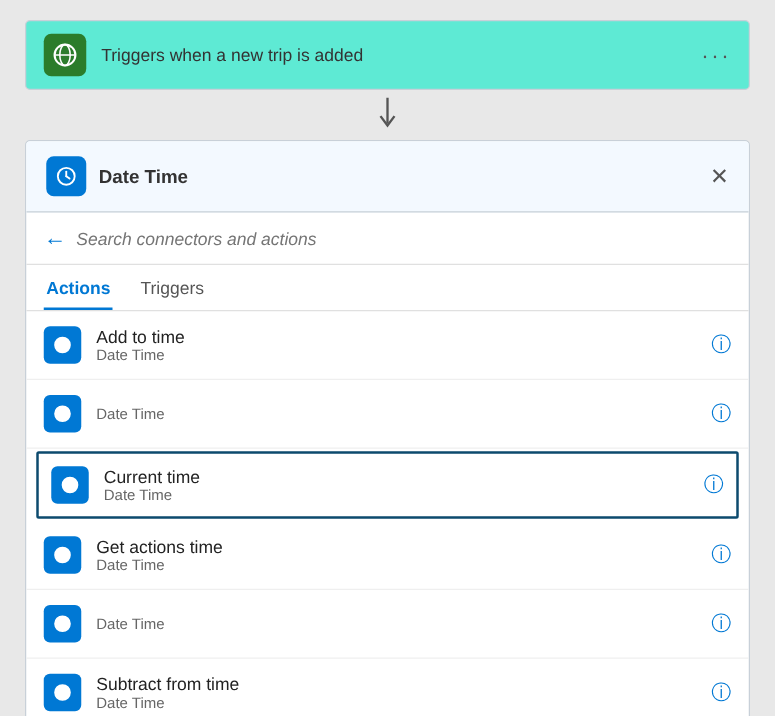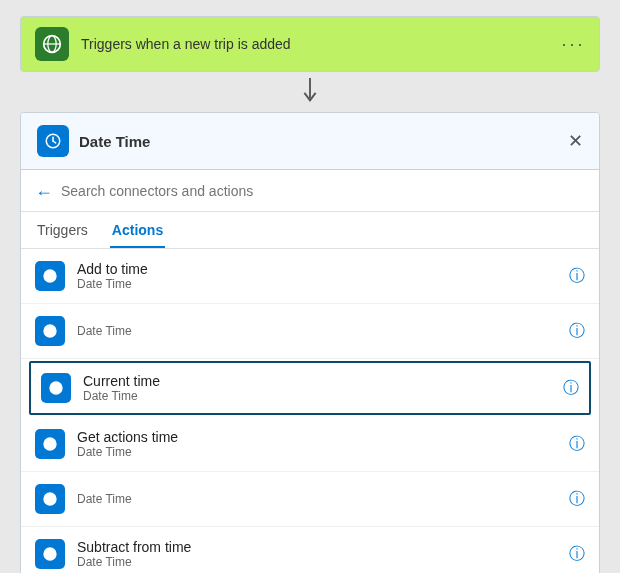--- a/index.html
+++ b/index.html
@@ -9,21 +9,21 @@
       width: 620px;
       min-height: 573px;
       display: flex;
       flex-direction: column;
       align-items: center;
       padding: 16px;
     }
 
     .trigger-card {
       width: 580px;
-      background: #bef264;
+      background: #5eead4;
       border: 1.5px solid #c8d0d8;
       border-radius: 4px;
       display: flex;
       align-items: center;
       padding: 10px 14px;
       gap: 12px;
       position: relative;
     }
 
     .trigger-icon {
@@ -133,20 +133,21 @@
       flex-shrink: 0;
     }
 
     .search-input {
       border: none;
       outline: none;
       font-size: 14px;
       color: #666;
       flex: 1;
       background: transparent;
+      font-style: italic;
     }
 
     .tabs {
       display: flex;
       padding: 0 14px;
       border-bottom: 1px solid #e0e0e0;
       gap: 20px;
     }
 
     .tab {
@@ -259,22 +260,22 @@
     <span class="panel-title">Date Time</span>
     <button class="close-btn">✕</button>
   </div>
 
   <div class="search-bar">
     <span class="back-arrow">←</span>
     <input class="search-input" type="text" placeholder="Search connectors and actions" style="">
   </div>
 
   <div class="tabs">
+    <div class="tab active">Actions</div>
     <div class="tab">Triggers</div>
-    <div class="tab active">Actions</div>
   </div>
 
   <div class="actions-list">
   <div class="action-item">
         <div class="action-icon">
           <svg viewBox="0 0 24 24" fill="none">
       <circle cx="12" cy="12" r="9" stroke="white" stroke-width="2"></circle>
       <line x1="12" y1="7" x2="12" y2="12" stroke="white" stroke-width="2" stroke-linecap="round"></line>
       <line x1="12" y1="12" x2="15.5" y2="14.5" stroke="white" stroke-width="2" stroke-linecap="round"></line>
     </svg>

